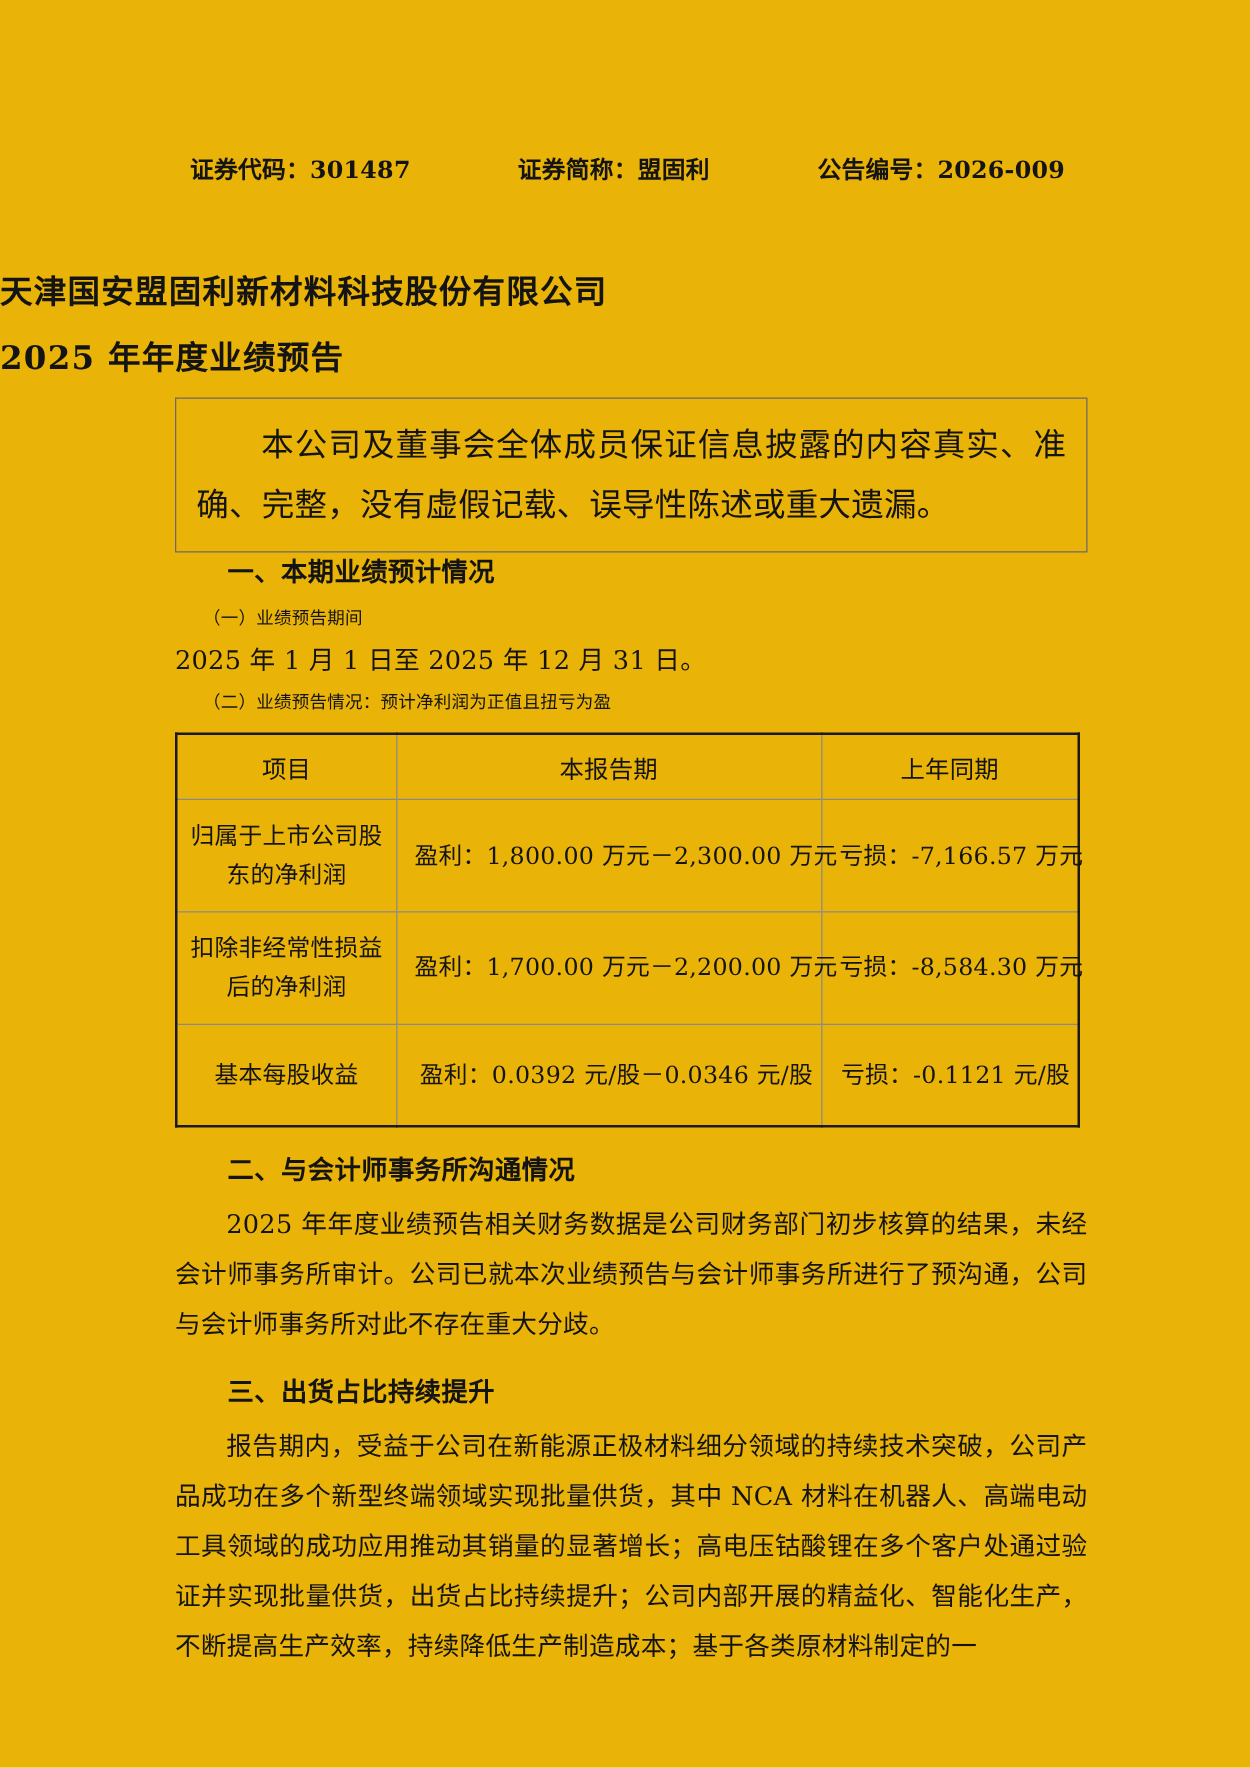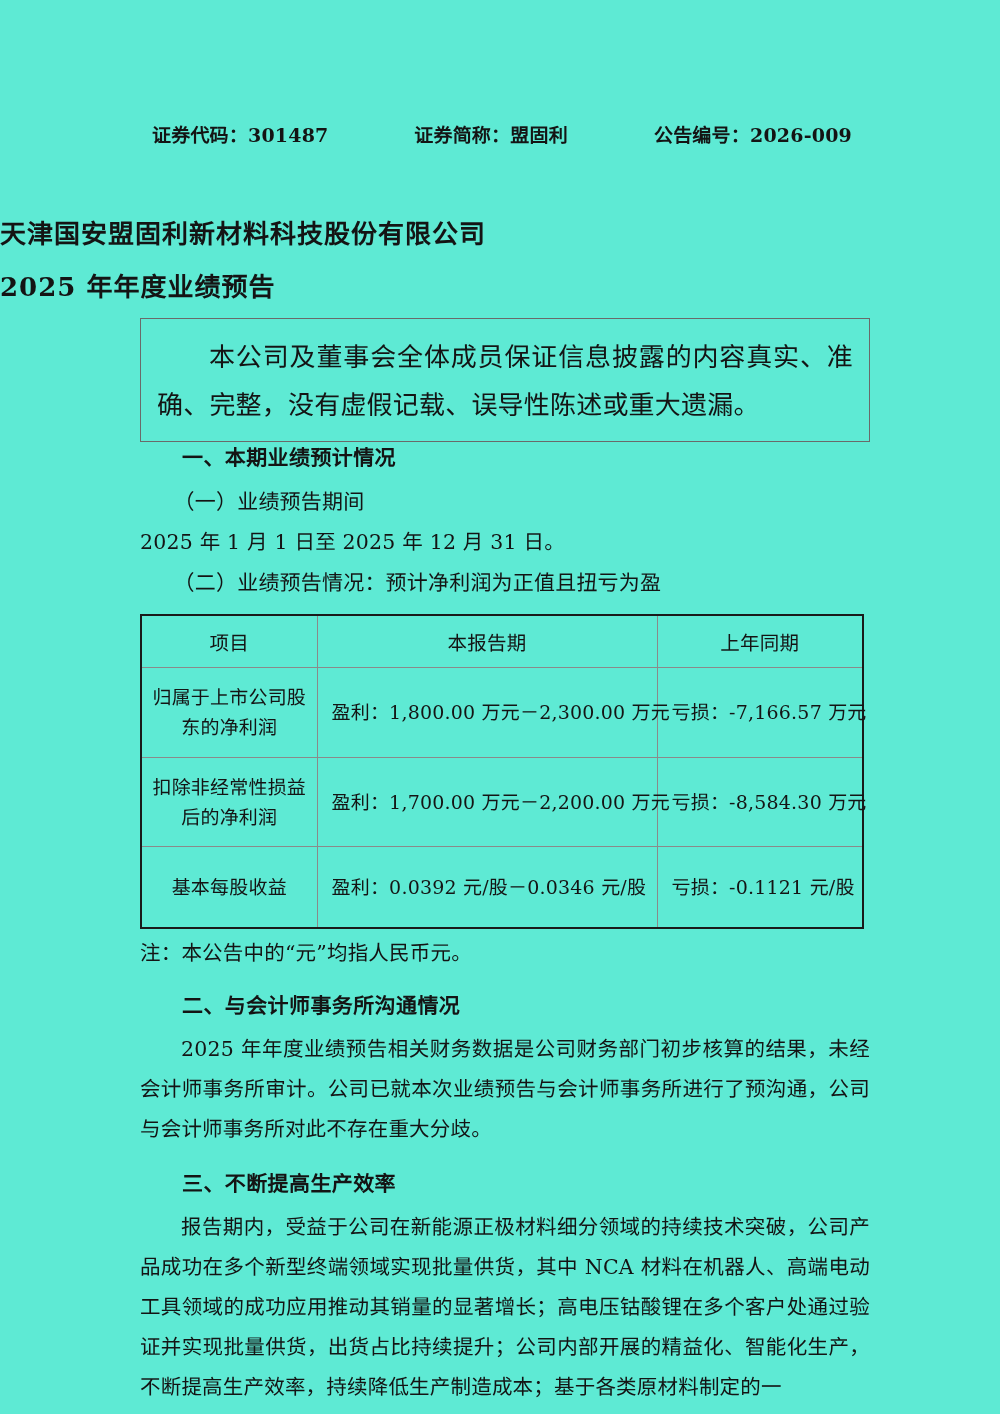--- a/index.html
+++ b/index.html
@@ -15,21 +15,21 @@
     font-family: "DejaVu Serif", "Liberation Serif", serif;
     color: #141414;
     overflow: hidden;
   }
 
   .page {
     position: absolute;
     left: 0; top: 0;
     width: 1000px;
     height: 1414px;
-    background: #5eead4;
+    background: #eab308;
   }
 
   
   .doc-header {
     position: absolute;
     left: 152px;
     top: 120px;
     width: 700px;
     display: flex;
     justify-content: flex-start;
@@ -103,21 +103,21 @@
     margin: 0;
     font-size: 20.5px;
     line-height: 1.95;
     text-align: justify;
     text-indent: 2em;
     letter-spacing: 0.2px;
   }
   p.para.noindent { text-indent: 0; }
   p.subhead {
     margin: 0;
-    font-size: 21px;
+    font-size: 14px;
     line-height: 1.95;
     text-indent: 1.6em;
     letter-spacing: 0.2px;
   }
   .note {
     margin: 6px 0 0 0;
     font-size: 20.5px;
     line-height: 1.8;
     letter-spacing: 0.2px;
   }
@@ -146,21 +146,21 @@
     text-align: center;
     padding: 11px 6px;
     font-size: 19.5px;
   }
   table.fin td.item {
     text-align: center;
     padding: 14px 10px;
     line-height: 1.6;
   }
   table.fin td.val {
-    text-align: left;
+    text-align: right;
     padding: 14px 6px 14px 14px;
     line-height: 1.6;
     white-space: nowrap;
   }
   table.fin tr.tall td { height: 52px; }
 
   
   table.fin tr:first-child th { border-top: none; }
   table.fin tr:last-child td { border-bottom: none; }
   table.fin tr th:first-child,
@@ -225,22 +225,21 @@
           </tr>
           <tr class="tall">
             <td class="item">基本每股收益</td>
             <td class="val">盈利：0.0392 元/股－0.0346 元/股</td>
             <td class="val">亏损：-0.1121 元/股</td>
           </tr>
         </tbody>
       </table>
     </div>
 
-    <p class="note">注：本公告中的“元”均指人民币元。</p>
 
     <h2 class="sect">二、与会计师事务所沟通情况</h2>
     <p class="para">2025 年年度业绩预告相关财务数据是公司财务部门初步核算的结果，未经会计师事务所审计。公司已就本次业绩预告与会计师事务所进行了预沟通，公司与会计师事务所对此不存在重大分歧。</p>
 
-    <h2 class="sect">三、不断提高生产效率</h2>
+    <h2 class="sect">三、出货占比持续提升</h2>
     <p class="para">报告期内，受益于公司在新能源正极材料细分领域的持续技术突破，公司产品成功在多个新型终端领域实现批量供货，其中 NCA 材料在机器人、高端电动工具领域的成功应用推动其销量的显著增长；高电压钴酸锂在多个客户处通过验证并实现批量供货，出货占比持续提升；公司内部开展的精益化、智能化生产，不断提高生产效率，持续降低生产制造成本；基于各类原材料制定的一</p>
 
   </div>
 </div>
 
 </body></html>

